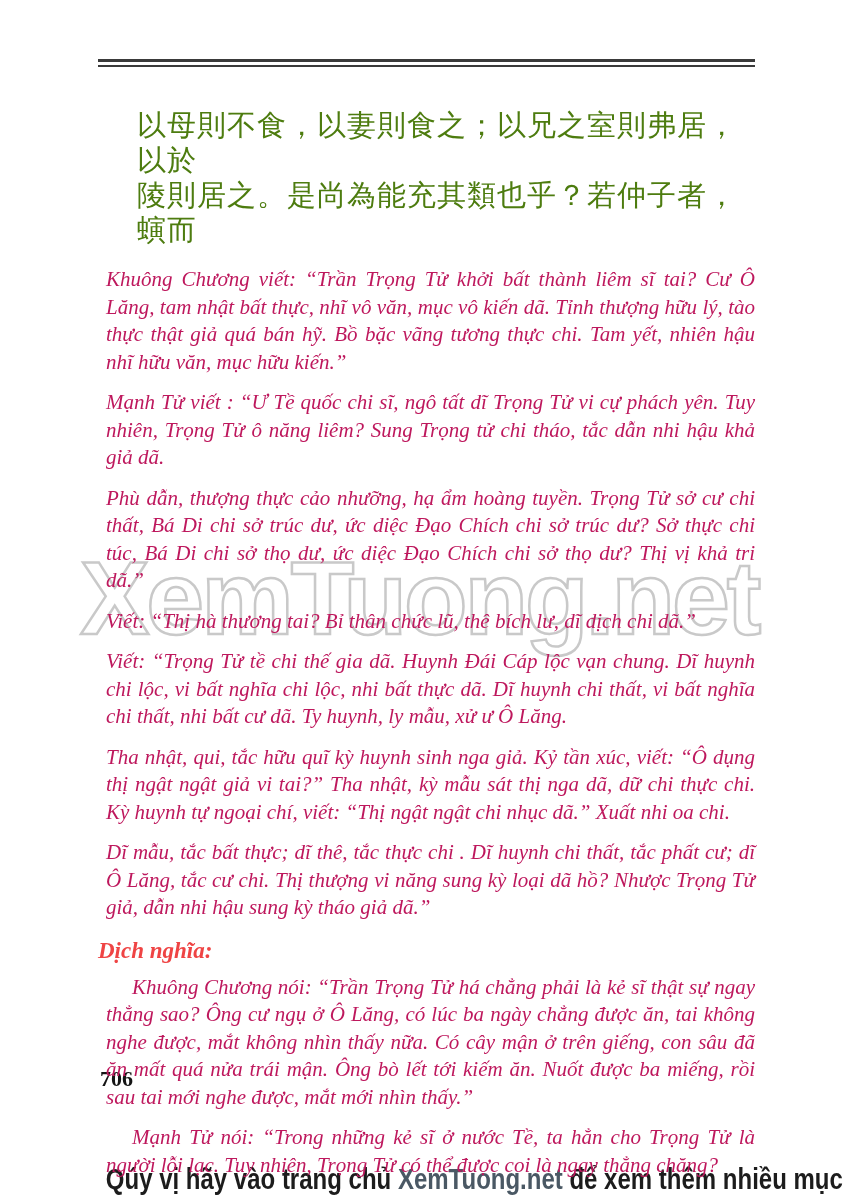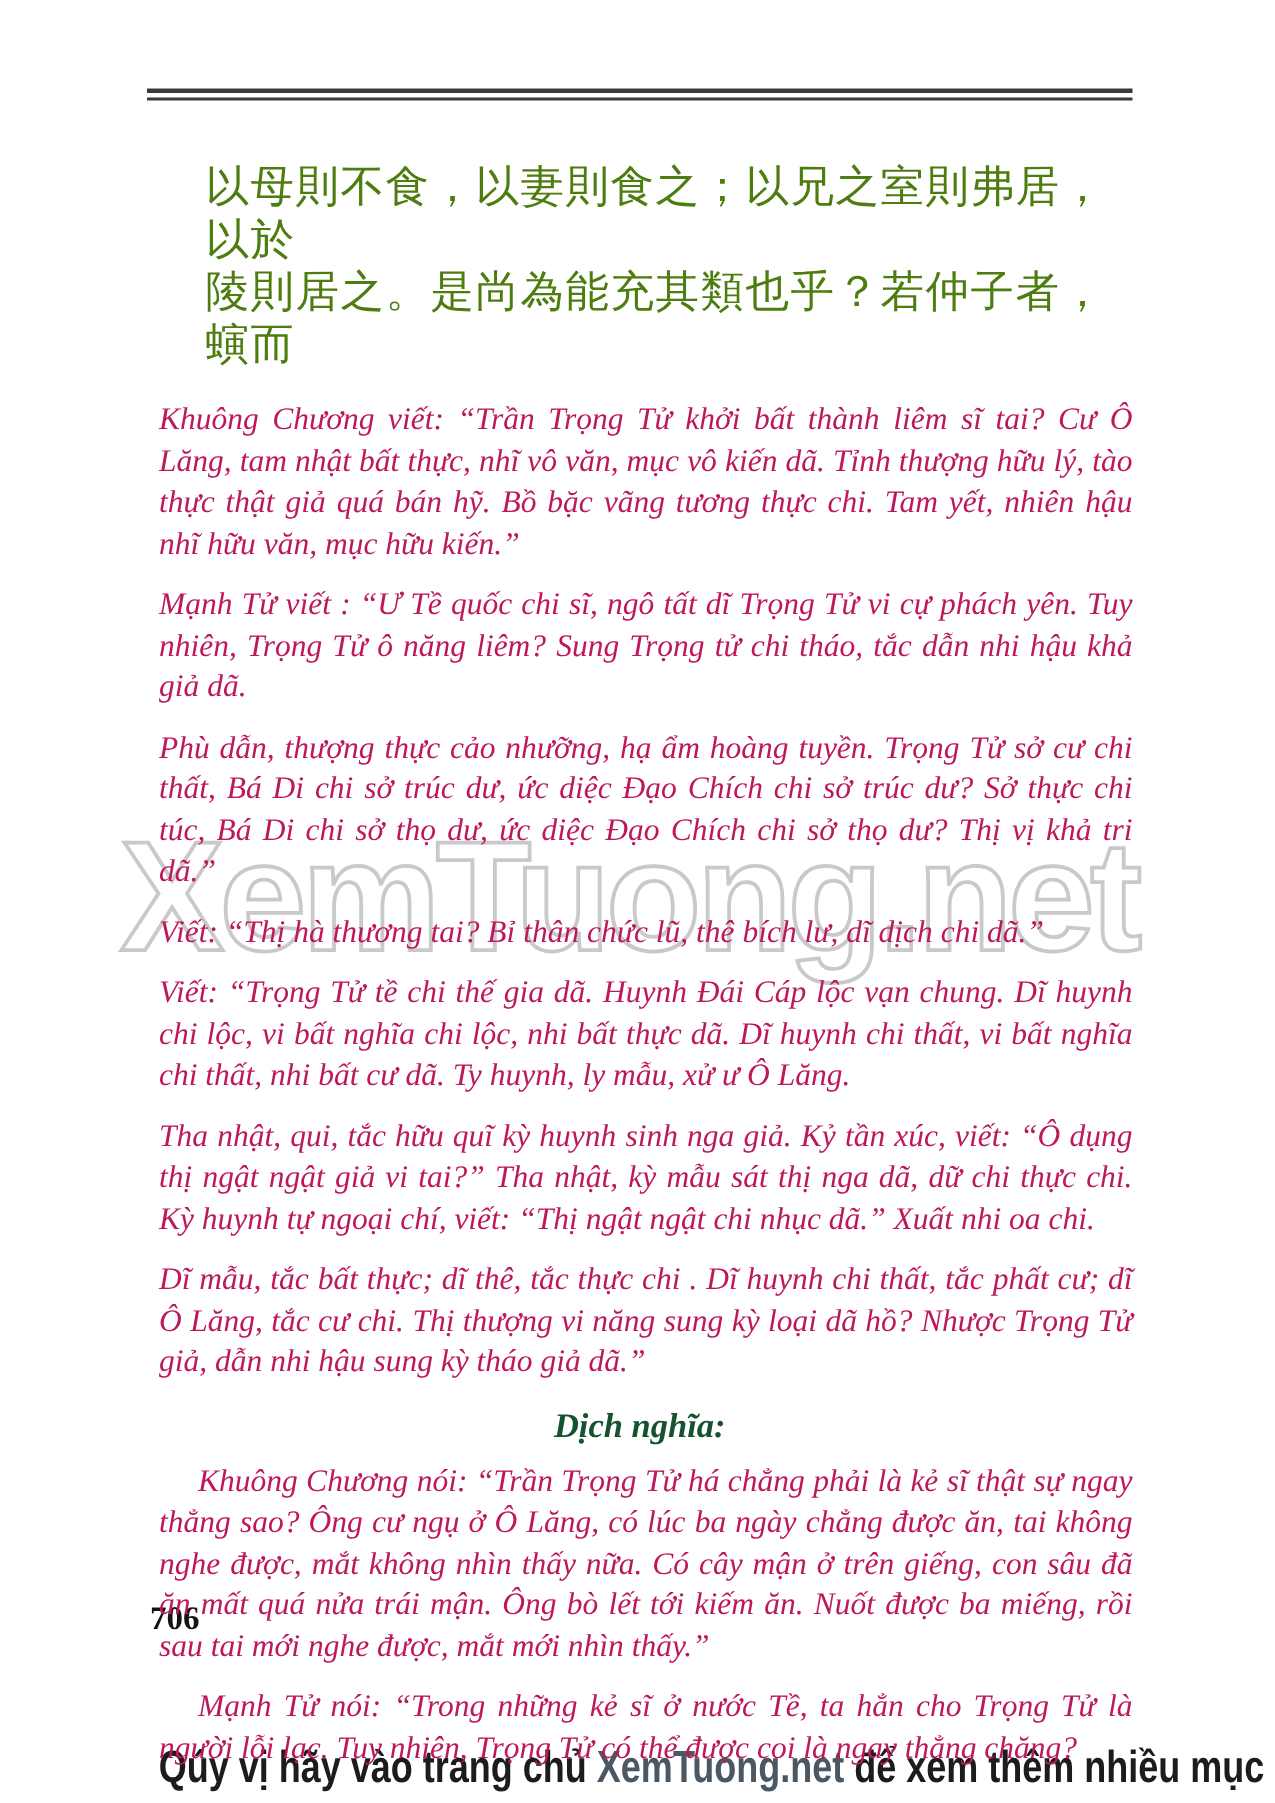--- a/index.html
+++ b/index.html
@@ -59,22 +59,21 @@
     font-size:21px;
     line-height:27.5px;
     text-align:justify;
     color:#be185d;
   }
   .dich-heading{
     margin:16px 95px 10px 98px;
     font-style:italic;
     font-weight:bold;
     font-size:23px;
-    color:#14532d;
-    text-align:center;
+    color:#ef4444;
   }
   .dich-para{text-indent:26px;}
   .last-para{margin-bottom:0;}
   
   .page-number{
     position:absolute;
     left:100px;top:1066px;
     font-family:"Liberation Serif", serif;
     font-weight:bold;
     font-size:22px;

